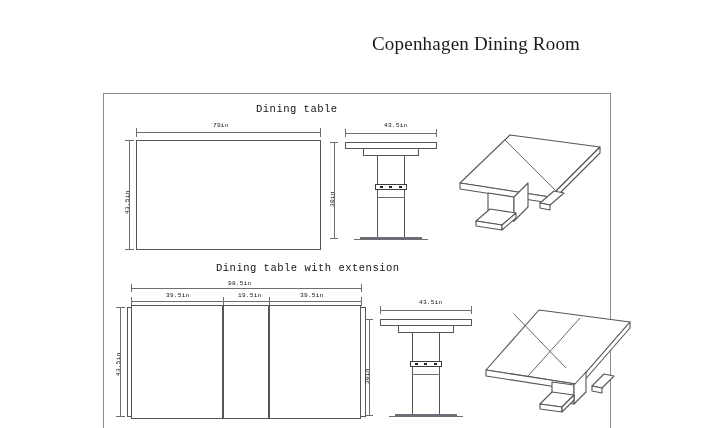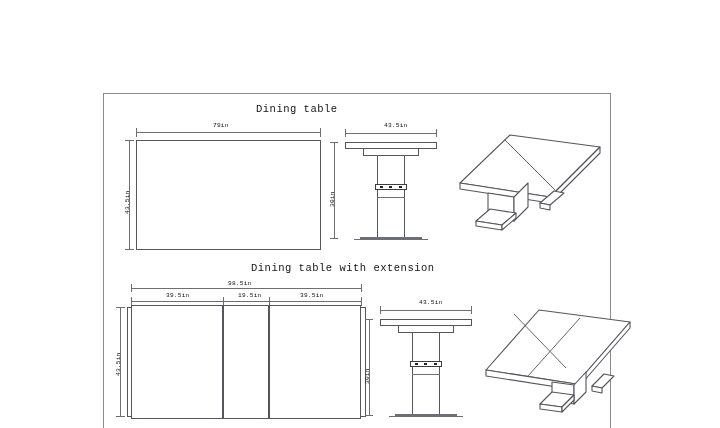--- a/index.html
+++ b/index.html
@@ -107,20 +107,21 @@
 
   
   .iso{position:absolute;}
   .iso svg{display:block;}
 </style>
 </head>
 <body>
 
 <div id="sheet">
 
+  <div class="title">Copenhagen Dining Room</div>
 
   <div class="frame">
 
     <div class="sect-title" style="left:152px; top:9px;">Dining table</div>
 
     <div class="dim" style="left:109px; top:28px;">79in</div>
     <div class="ln h" style="left:32px; top:38px; width:185px;"></div>
     <div class="ln v" style="left:32px; top:34px; height:9px;"></div>
     <div class="ln v" style="left:216px; top:34px; height:9px;"></div>
 
@@ -167,21 +168,21 @@
           <path d="M24 92 L50 96 L64 84 L38 80 Z"></path>
           <path d="M24 92 L24 97 L50 101 L50 96 Z"></path>
           <path d="M50 96 L50 101 L64 89 L64 84 Z"></path>
           <path d="M88 74 L102 62 L112 64 L98 76 Z"></path>
           <path d="M88 74 L88 79 L98 81 L98 76 Z"></path>
         </g>
         <path d="M53 11 L103 61" fill="none" stroke="#55555c" stroke-width="0.9"></path>
       </svg>
     </div>
 
-    <div class="sect-title" style="left:112px; top:168px;margin-left:35px;">Dining table with extension</div>
+    <div class="sect-title" style="left:112px; top:168px;">Dining table with extension</div>
 
     <div class="dim" style="left:124px; top:186px;">98.5in</div>
     <div class="ln h" style="left:27px; top:194px; width:231px;"></div>
     <div class="ln v" style="left:27px; top:190px; height:8px;"></div>
     <div class="ln v" style="left:257px; top:190px; height:8px;"></div>
 
     <div class="dim" style="left:62px; top:198px;">39.5in</div>
     <div class="dim" style="left:134px; top:198px;">19.5in</div>
     <div class="dim" style="left:196px; top:198px;">39.5in</div>
 

